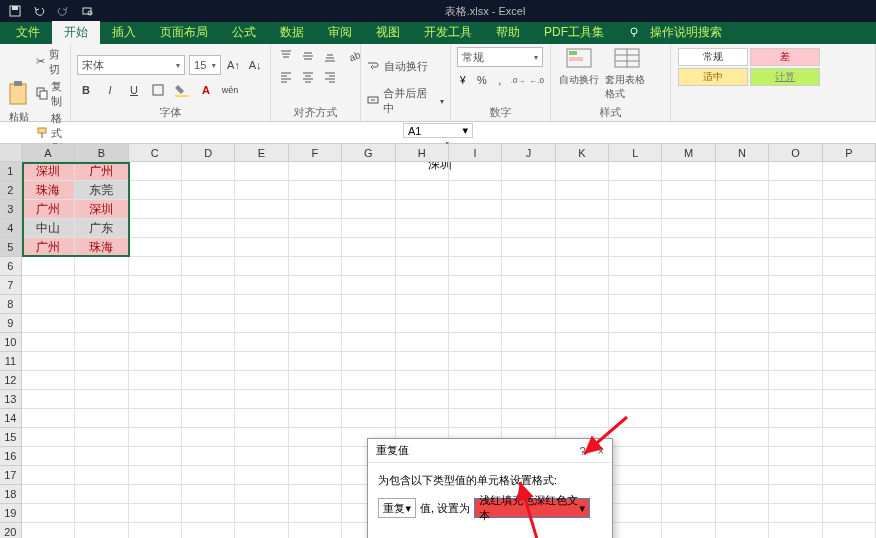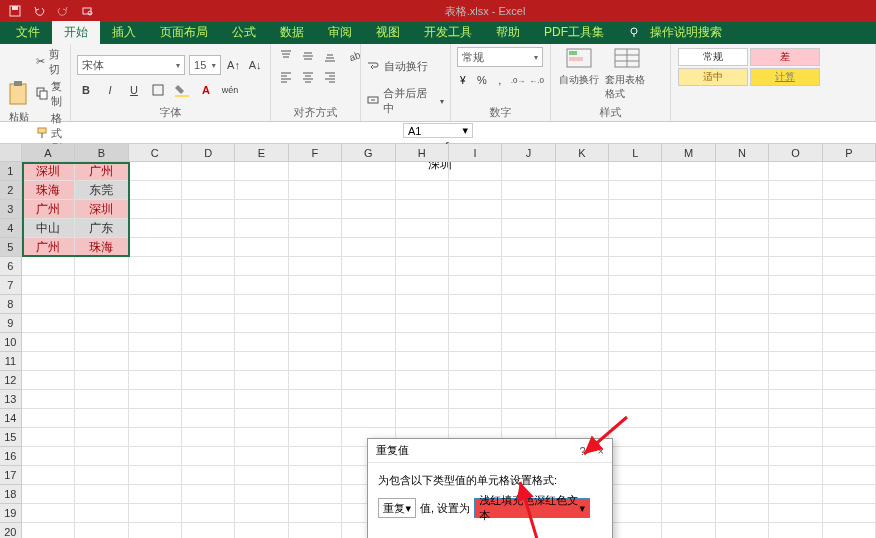--- a/index.html
+++ b/index.html
@@ -1,19 +1,19 @@
 <!DOCTYPE html>
 <html><head>
 <meta charset="utf-8">
 <style>
 * { margin: 0; padding: 0; box-sizing: border-box; font-family: "Microsoft YaHei", sans-serif; }
 body { background: #fff; width: 876px; height: 538px; overflow: hidden; position: relative; }
 
 
-.title-bar { background: #b91c1c; height: 22px; display: flex; align-items: center; color: #fff; font-size: 11px; }
+.title-bar { background: #0f172a; height: 22px; display: flex; align-items: center; color: #fff; font-size: 11px; }
 .qat { display: flex; gap: 10px; padding-left: 8px; align-items: center; }
 .qat-icon { width: 14px; height: 14px; display: flex; align-items: center; justify-content: center; opacity: 0.85; }
 .title-center { flex: 1; text-align: center; color: #bbb; font-size: 11px; }
 
 
 .ribbon-tabs { background: #0e5e3e; height: 22px; display: flex; align-items: flex-end; padding-left: 4px; }
 .tab { padding: 3px 12px; font-size: 12px; color: #bef264; cursor: pointer; }
 .tab.active { background: #f4f4f4; color: #1f6f4d; }
 .tab-icon { width: 14px; height: 14px; margin-right: 4px; display: inline-block; vertical-align: middle; }
 
@@ -48,21 +48,21 @@
 
 .style-group { min-width:120px; }
 .style-btn { display:flex; flex-direction:column; align-items:center; gap:2px; font-size:10px; width:44px; }
 .style-icon { width:28px; height:24px; }
 
 .style-gallery { min-width:170px; }
 .gallery-cell { width:70px; height:18px; border:1px solid #ccc; display:flex; align-items:center; justify-content:center; font-size:10px; margin:1px; }
 .gallery-normal { background:#fff; color:#333; }
 .gallery-bad { background:#ffc7ce; color:#9c0006; }
 .gallery-good { background:#ffeb9c; color:#9c6500; }
-.gallery-calc { background:#fde047; color:#7f7f7f;text-decoration:underline; }
+.gallery-calc { background:#bef264; color:#7f7f7f;text-decoration:underline; }
 
 
 .formula-bar { height:22px; display:flex; align-items:center; border-bottom:1px solid #ccc;flex-direction:column; }
 .name-box { width:70px; height:20px; border:1px solid #ccc; margin:1px 2px; display:flex; align-items:center; padding:0 4px; font-size:11px; justify-content:space-between; background:#fff; }
 .fb-btns { display:flex; gap:6px; padding:0 6px; color:#999; font-size:11px; align-items:center; }
 .fx-label { font-size:15px; color:#555; padding-right:6px; }
 .formula-input { flex:1; font-size:12px; padding-left:4px; }
 
 
 .grid-area { position:relative; height:394px; overflow:hidden; }

